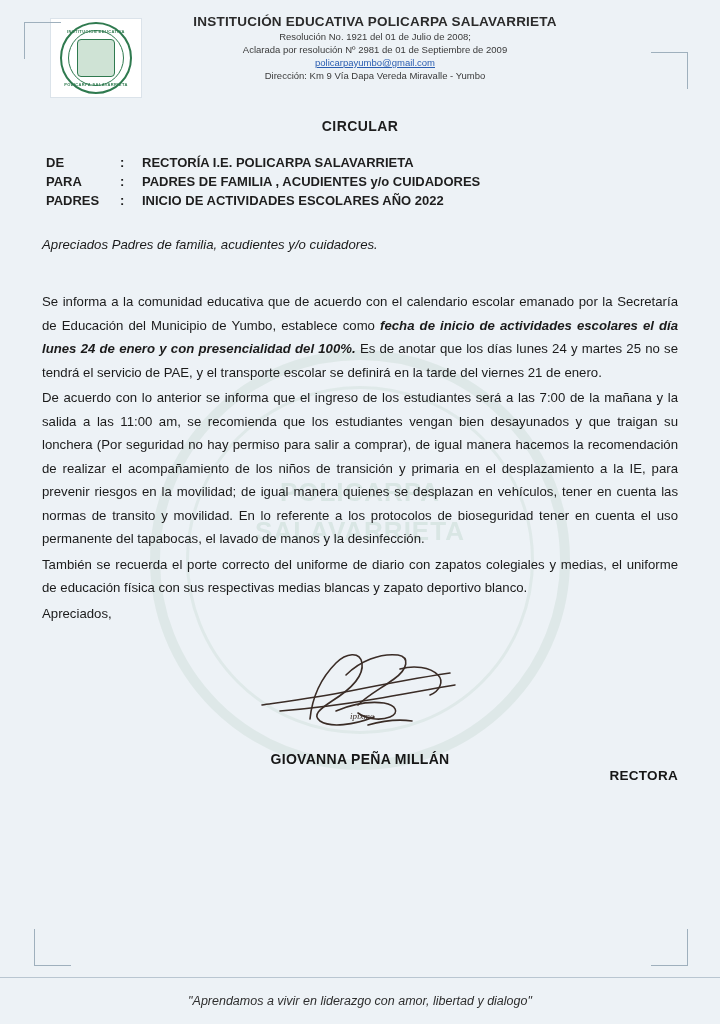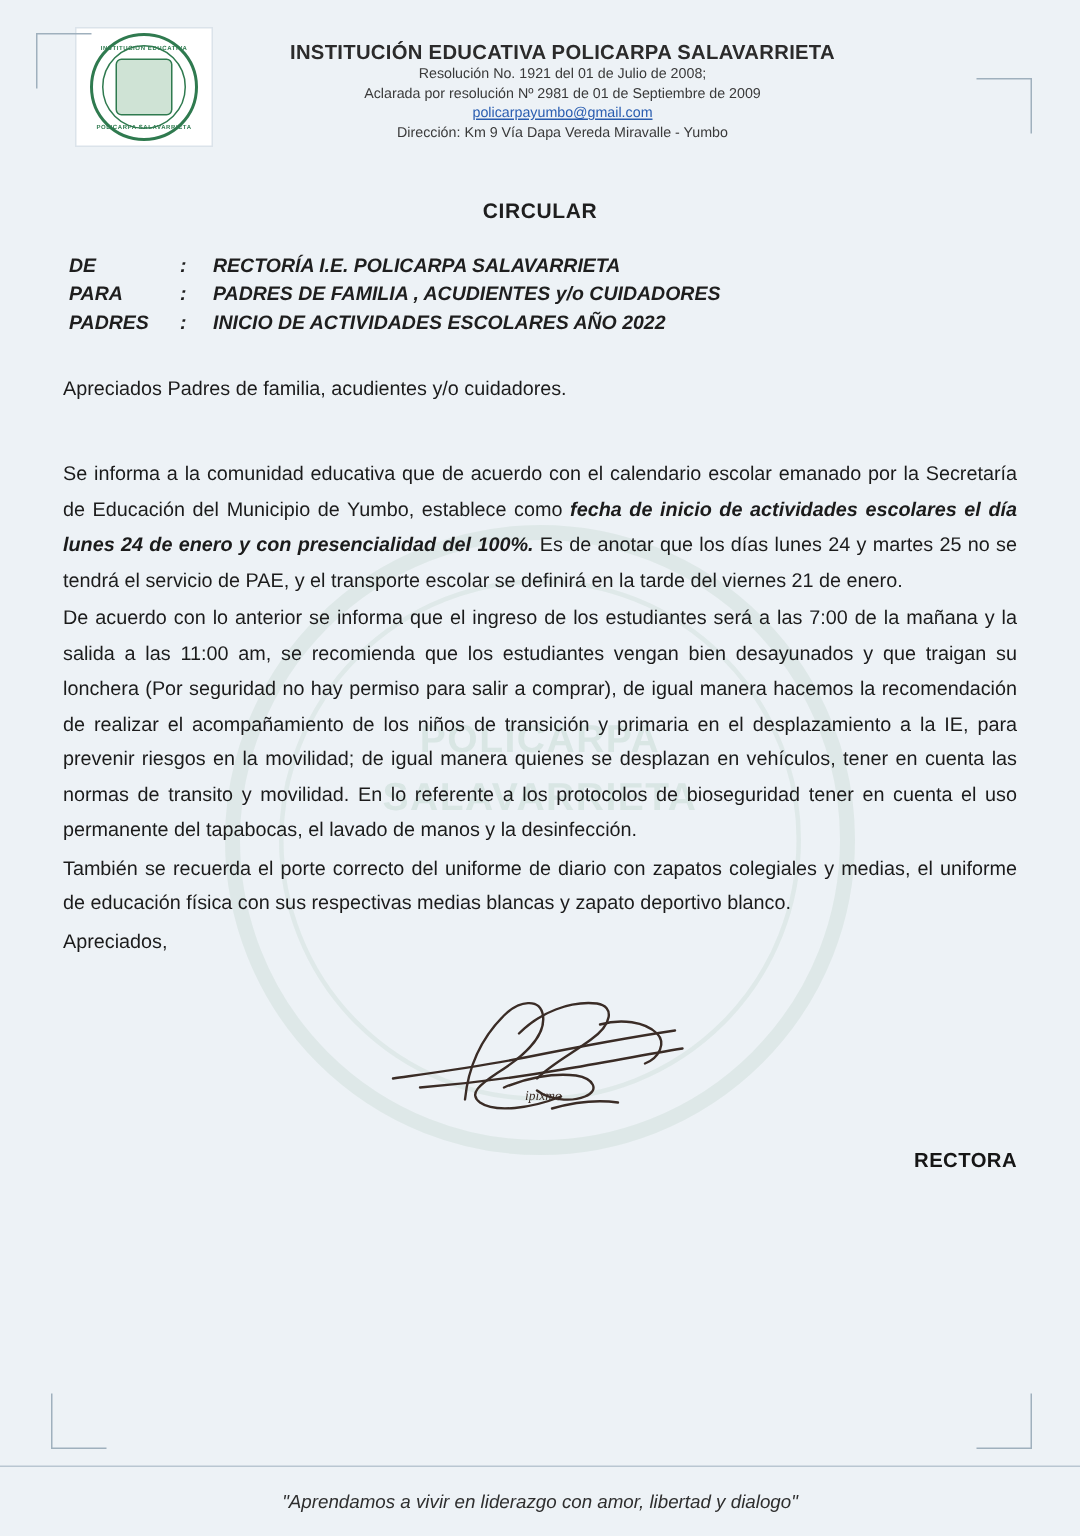--- a/index.html
+++ b/index.html
@@ -139,21 +139,20 @@
     letter-spacing: 0.4px;
     font-weight: bold;
   }
   .seal-arc-top { top: 5px; }
   .seal-arc-bottom { bottom: 5px; }
 
   .header-text {
     flex: 1 1 auto;
     text-align: center;
     padding-right: 70px;
-    margin-top: 13px;
   }
   .inst-name {
     font-size: 13.5px;
     font-weight: bold;
     color: #2b2b2b;
     letter-spacing: 0.2px;
   }
   .inst-line {
     font-size: 9.5px;
     color: #3a3a3a;
@@ -165,33 +164,32 @@
     text-decoration: underline;
     margin-top: 2px;
   }
 
   
   .doc-title {
     text-align: center;
     font-size: 14px;
     font-weight: bold;
     color: #1e1e1e;
-    margin-top: 34px;
+    margin-top: 20px;
     letter-spacing: 0.4px;
   }
 
   
   .meta {
     margin-top: 20px;
     margin-left: 4px;
     font-size: 13px;
     font-weight: bold;
     color: #1e1e1e;
     line-height: 1.45;
-    font-style: italic;
   }
   .meta-row {
     display: flex;
   }
   .meta-label {
     width: 74px;
     flex: 0 0 74px;
   }
   .meta-colon {
     width: 22px;
@@ -207,20 +205,21 @@
     font-size: 13.2px;
     color: #1b1b1b;
     line-height: 1.78;
     text-align: justify;
   }
   .body-text p {
     margin: 0 0 2px 0;
   }
   .greeting {
     margin-bottom: 34px !important;
+    font-style: italic;
   }
   .emph {
     font-style: italic;
     font-weight: bold;
   }
 
   
   .sign-wrap {
     margin-top: 14px;
     text-align: left;
@@ -345,20 +344,21 @@
           <path d="M86 72 C 100 66, 118 62, 134 64 C 146 66, 150 74, 140 78 C 130 82, 116 80, 108 74"></path>
           <path d="M150 30 C 164 26, 180 28, 188 36 C 194 42, 190 52, 180 56"></path>
           <path d="M118 86 C 132 82, 148 80, 162 82"></path>
         </g>
         <g fill="#3a2c26" font-family="'Liberation Serif', serif" font-size="9" font-style="italic">
           <text x="100" y="80">ipixmo</text>
         </g>
       </svg>
     </div>
 
+    <div class="sign-name">GIOVANNA PEÑA MILLÁN</div>
     <div class="sign-role">RECTORA</div>
 
   </div>
 
   <div class="footer">
     <div class="footer-text">"Aprendamos a vivir en liderazgo con amor, libertad y dialogo"</div>
   </div>
 
 </div>
 

